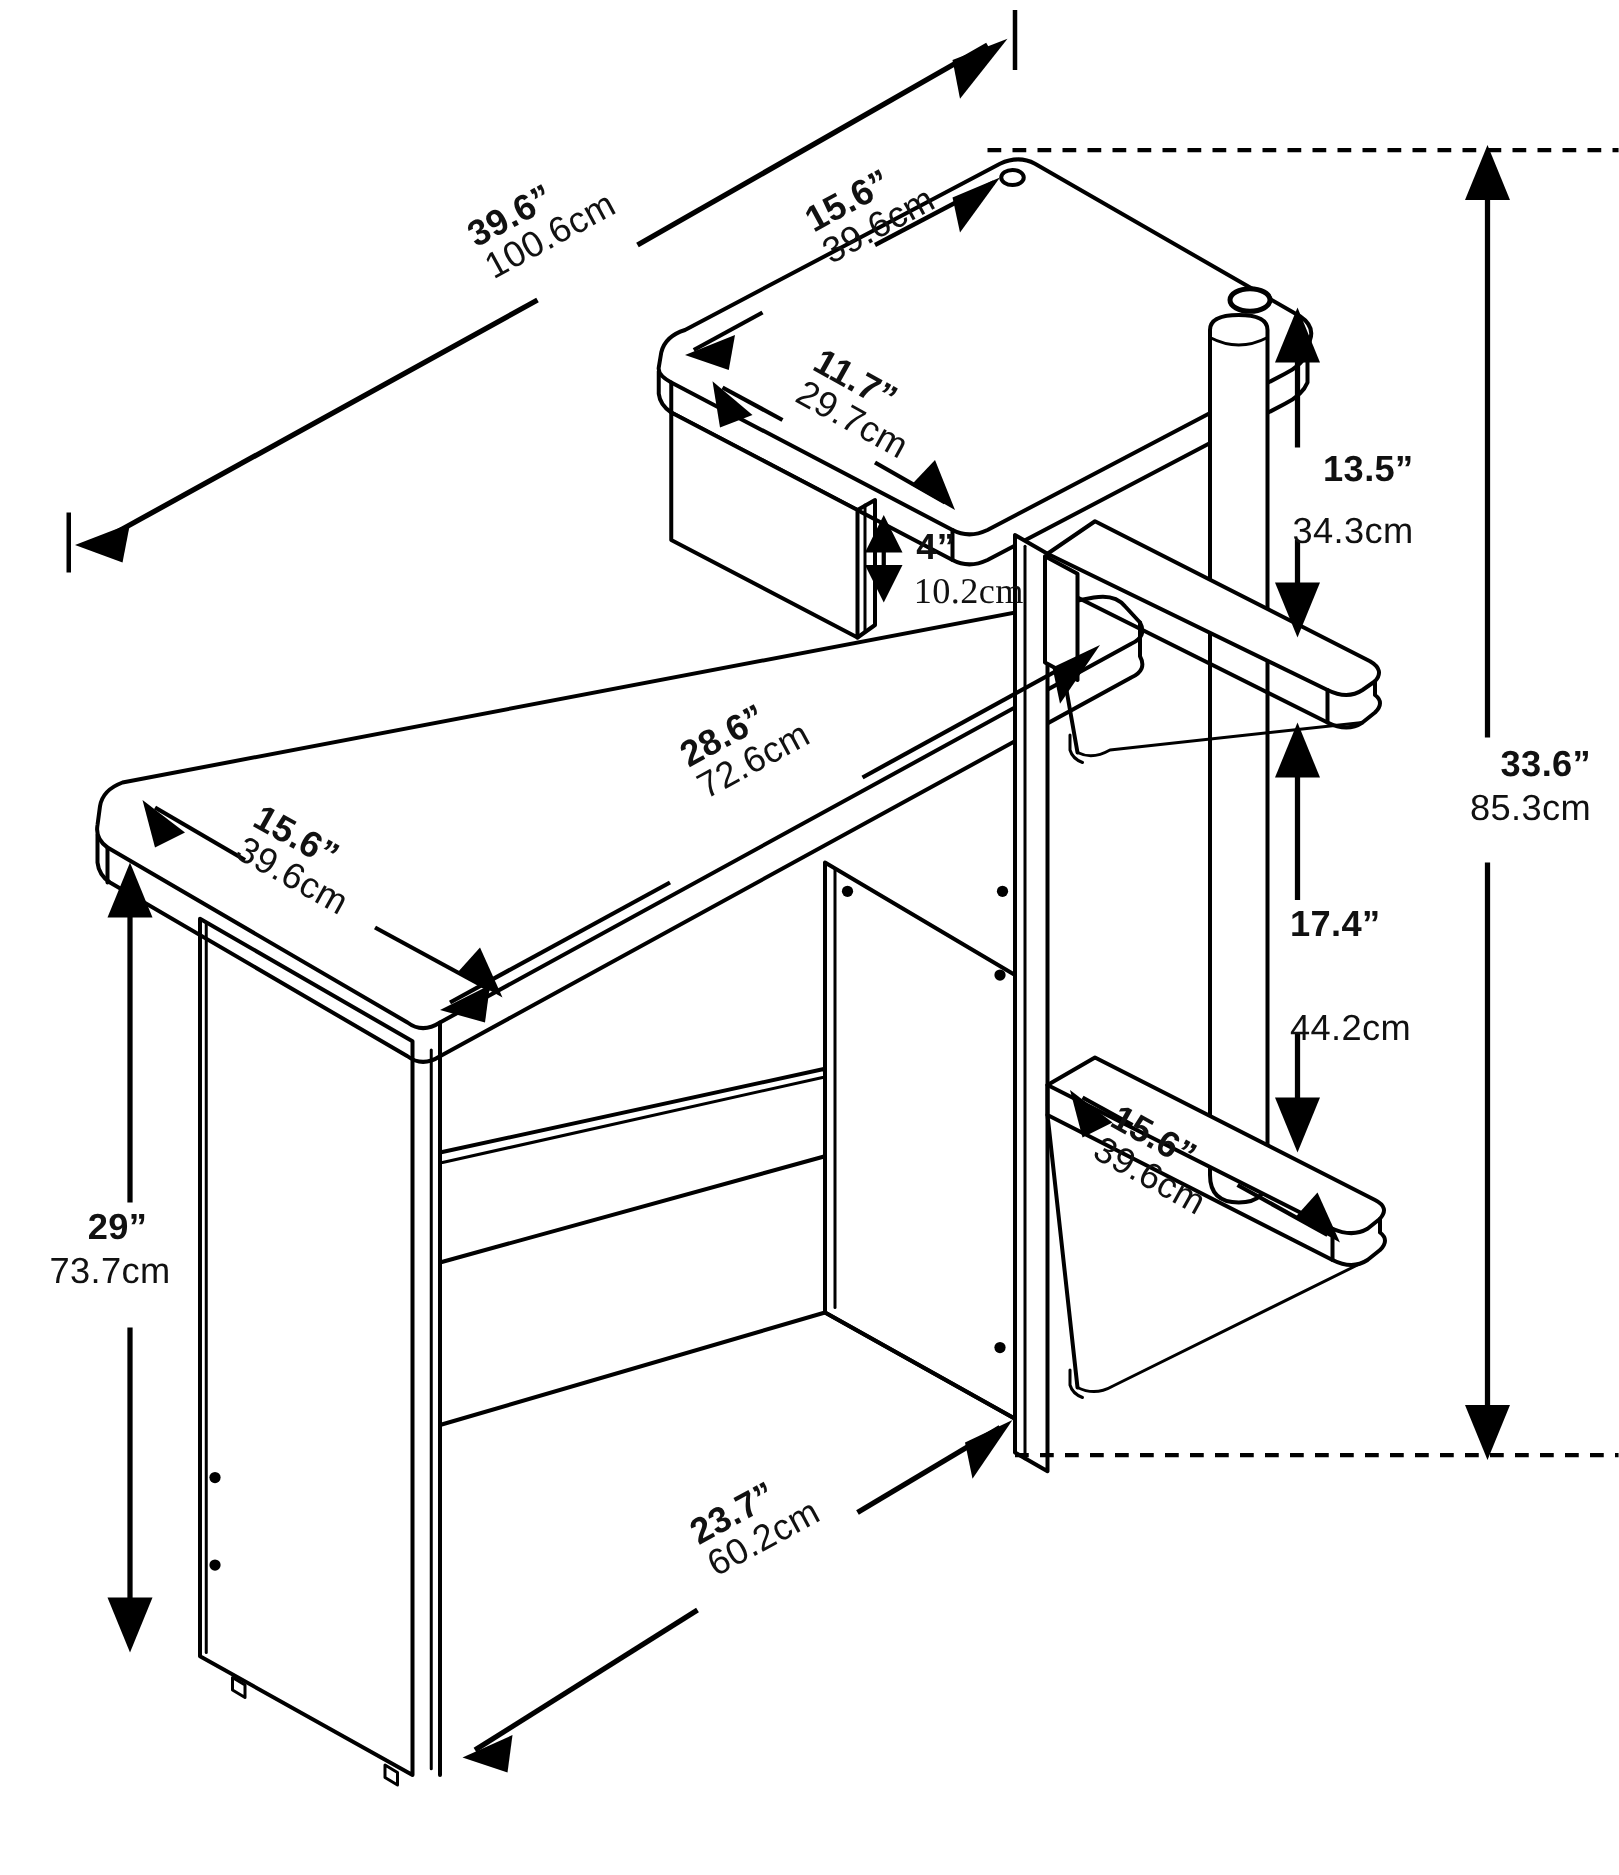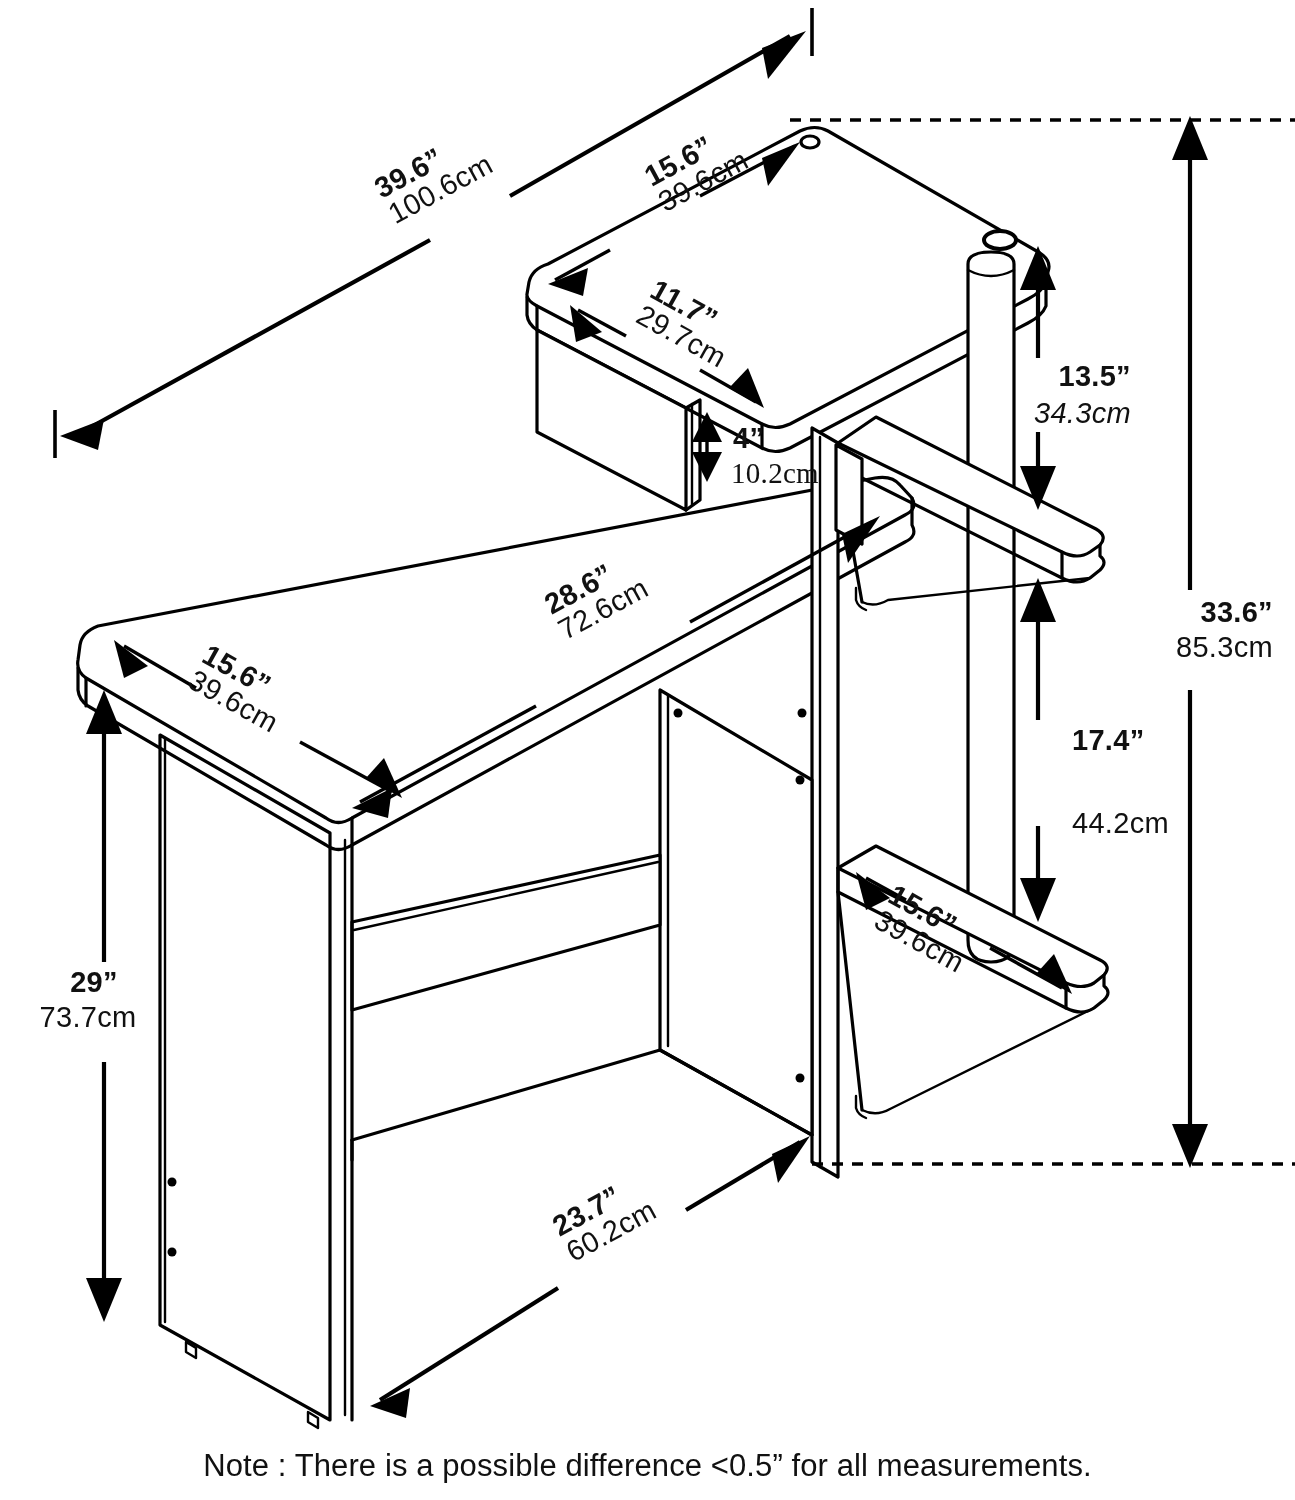--- a/index.html
+++ b/index.html
@@ -257,29 +257,29 @@
     <span class="cm">29.7cm</span>
   </div>
 
   <div class="lbl" style="left:733px; top:424px;">
     <span class="inch">4”</span>
     <span class="cm" style="position:relative; left:-2px; top:6px;font-family:Liberation Serif, serif;">10.2cm</span>
   </div>
 
   <div class="lbl" style="left:1034px; top:362px;text-align:right;">
     <span class="inch">13.5”</span>
-    <span class="cm" style="position:relative; top:8px;font-style:italic;">34.3cm</span>
+    <span class="cm" style="position:relative; top:20px;">34.3cm</span>
   </div>
 
   <div class="lbl" style="left:1176px; top:598px;text-align:right;">
     <span class="inch">33.6”</span>
     <span class="cm" style="position:relative; top:6px;">85.3cm</span>
   </div>
 
-  <div class="lbl" style="left:1072px; top:726px;">
+  <div class="lbl" style="left:1032px; top:726px;">
     <span class="inch">17.4”</span>
     <span class="cm" style="position:relative; top:6px;margin-top:48px;">44.2cm</span>
   </div>
 
   <div class="lbl rot" style="left:898px; top:880px; transform:rotate(29deg);">
     <span class="inch">15.6”</span>
     <span class="cm">39.6cm</span>
   </div>
 
   <div class="lbl rot" style="left:540px; top:594px; transform:rotate(-28.5deg);">
@@ -295,15 +295,14 @@
   <div class="lbl" style="left:0px; top:968px; width:148px; text-align:center;padding-left:20px;">
     <span class="inch">29”</span>
     <span class="cm" style="position:relative; top:6px; left:-6px;">73.7cm</span>
   </div>
 
   <div class="lbl rot" style="left:548px; top:1216px; transform:rotate(-28.5deg);">
     <span class="inch">23.7”</span>
     <span class="cm">60.2cm</span>
   </div>
 
-  <div class="note">Note : There is a possible difference &lt;0.5” for all measurements.</div>
 
 </div>
 
 </body></html>

